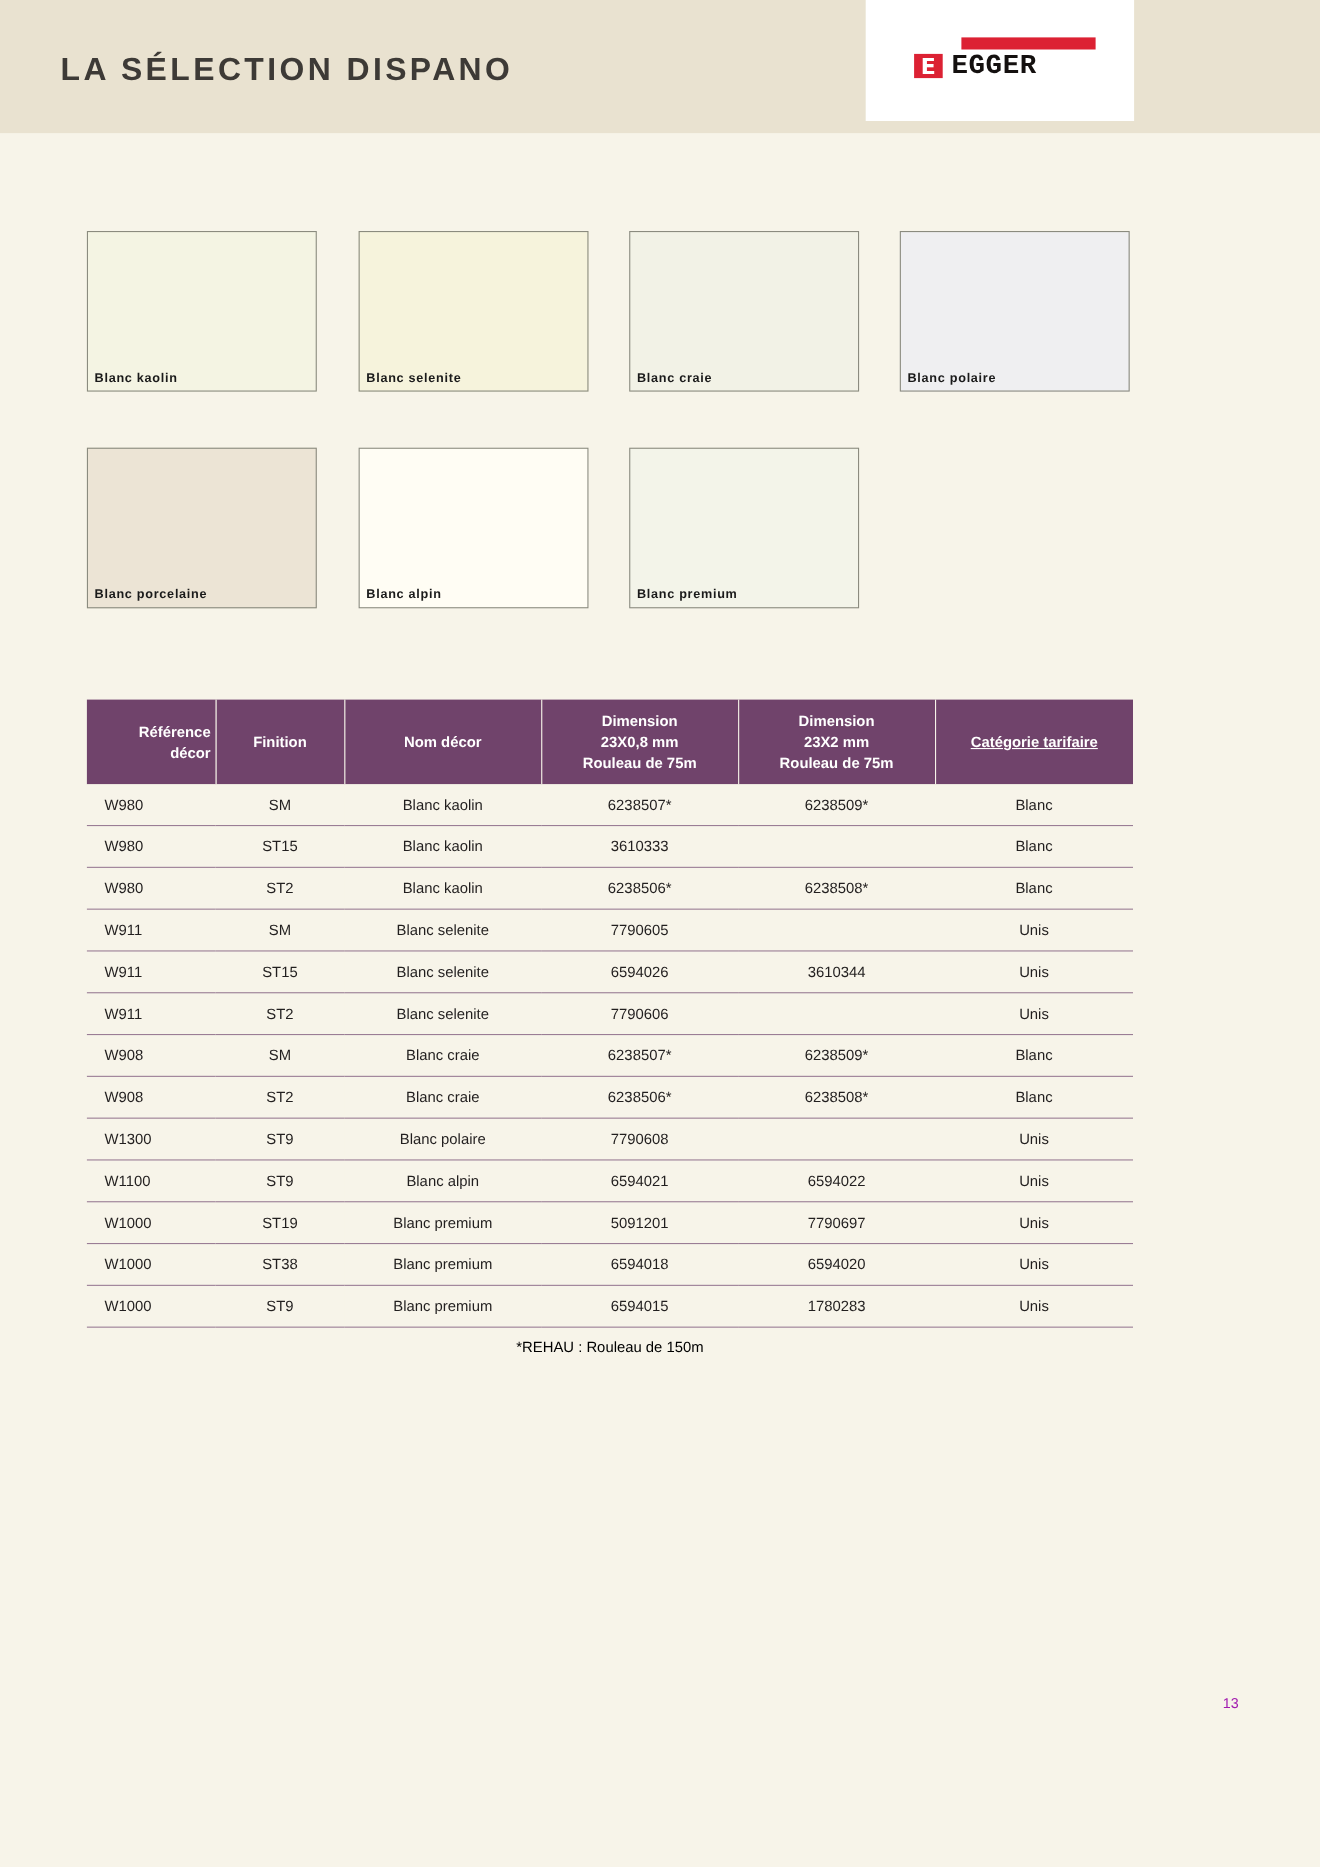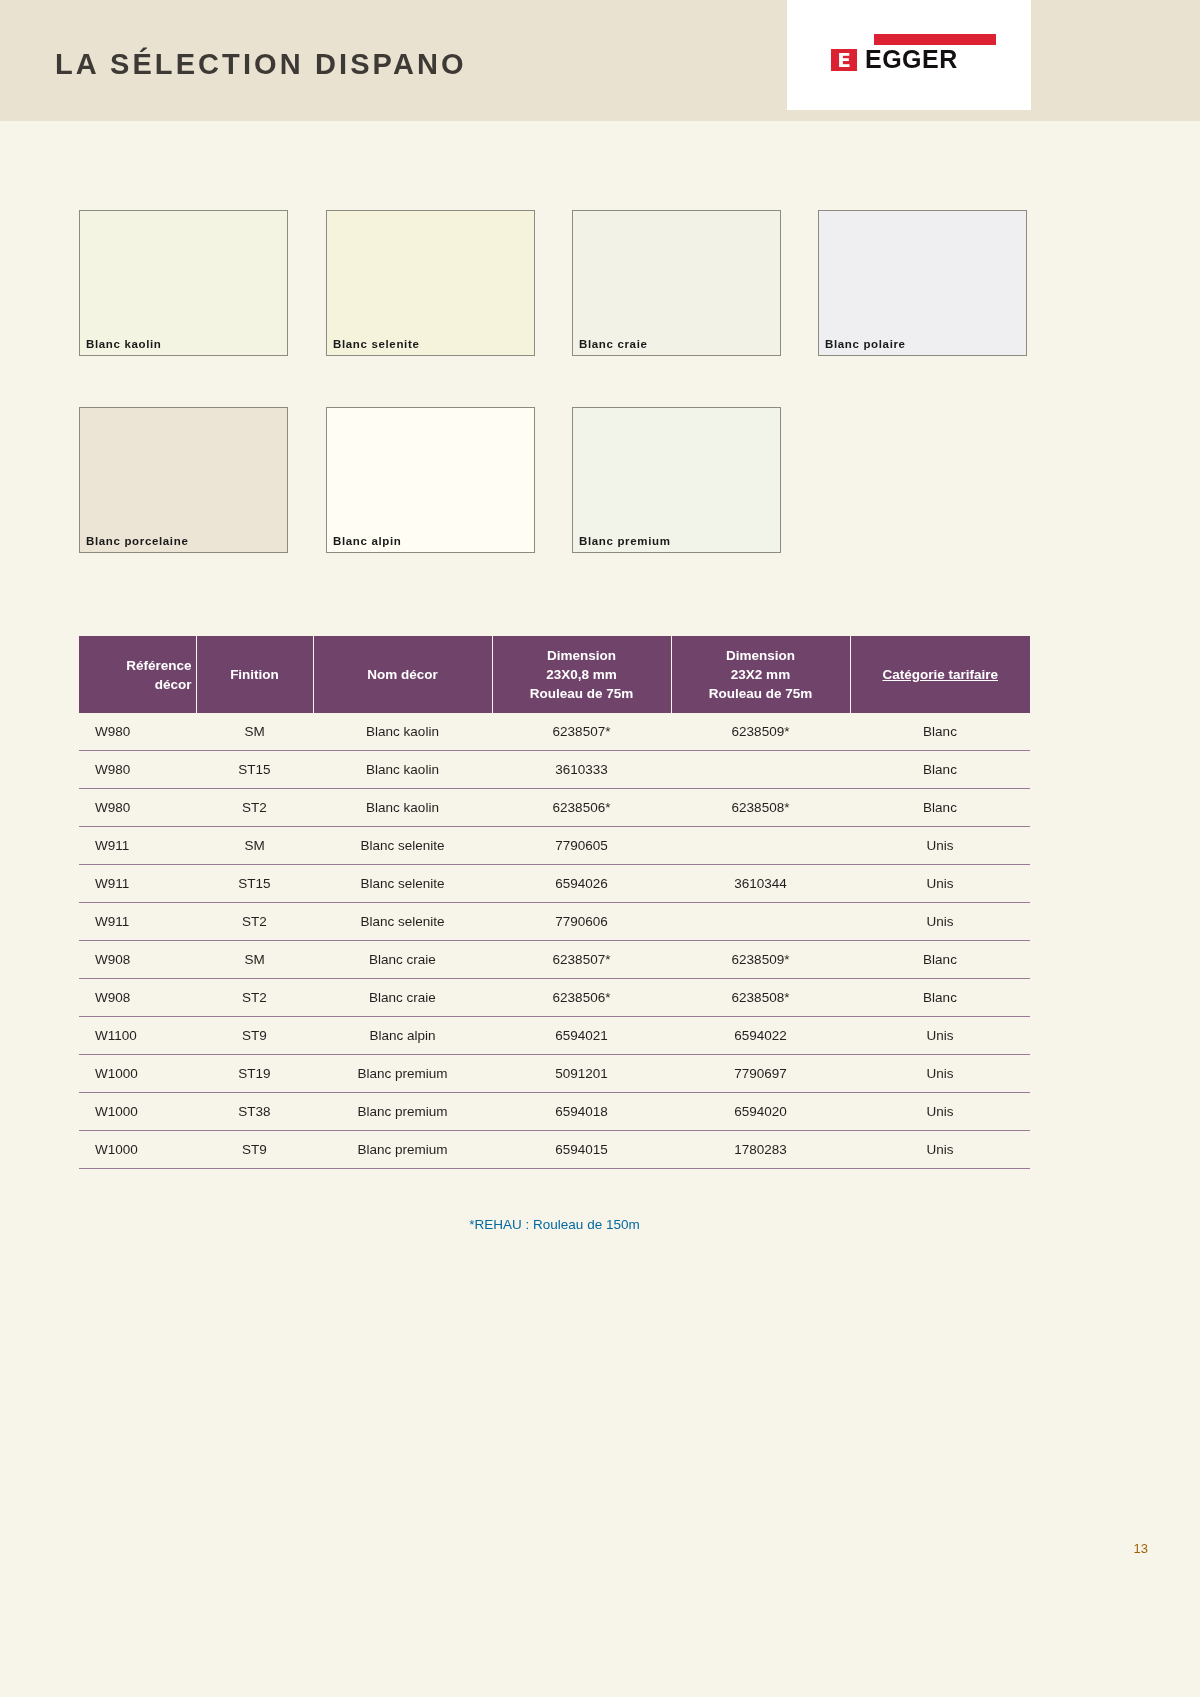--- a/index.html
+++ b/index.html
@@ -73,21 +73,21 @@
     letter-spacing: 0;
   }
   .logo-word {
     position: absolute;
     left: 34px;
     top: 13px;
     font-size: 25px;
     font-weight: 800;
     color: #14100f;
     letter-spacing: 0.5px;
-    font-family: Liberation Sans, sans-serif;
+    font-family: Liberation Mono, monospace;
     line-height: 25px;
   }
 
   
   .swatch-grid {
     position: absolute;
     left: 79px;
     top: 210px;
     width: 960px;
   }
@@ -149,30 +149,30 @@
     padding-left: 16px;
   }
   .spec-table tbody tr:last-child td { border-bottom: 1px solid #9a7d95; }
   .table-note {
     position: absolute;
     left: 79px;
     top: 1217px;
     width: 951px;
     text-align: center;
     font-size: 13.5px;
-    color: #0369a1;
+    color: #000000;
   }
 
   
   .page-number {
     position: absolute;
-    right: 52px;
+    right: 74px;
     top: 1541px;
     font-size: 13px;
-    color: #a16207;
+    color: #a21caf;
   }
 </style>
 </head>
 <body>
 
 <div class="header-band"></div>
 <div class="page-title">LA SÉLECTION DISPANO</div>
 
 <div class="logo-box">
   <div class="logo-inner">
@@ -305,20 +305,28 @@
       </tr>
       <tr>
         <td class="col-ref">W908</td>
         <td>ST2</td>
         <td>Blanc craie</td>
         <td>6238506*</td>
         <td>6238508*</td>
         <td>Blanc</td>
       </tr>
       <tr>
+        <td class="col-ref">W1300</td>
+        <td>ST9</td>
+        <td>Blanc polaire</td>
+        <td>7790608</td>
+        <td></td>
+        <td>Unis</td>
+      </tr>
+      <tr>
         <td class="col-ref">W1100</td>
         <td>ST9</td>
         <td>Blanc alpin</td>
         <td>6594021</td>
         <td>6594022</td>
         <td>Unis</td>
       </tr>
       <tr>
         <td class="col-ref">W1000</td>
         <td>ST19</td>

